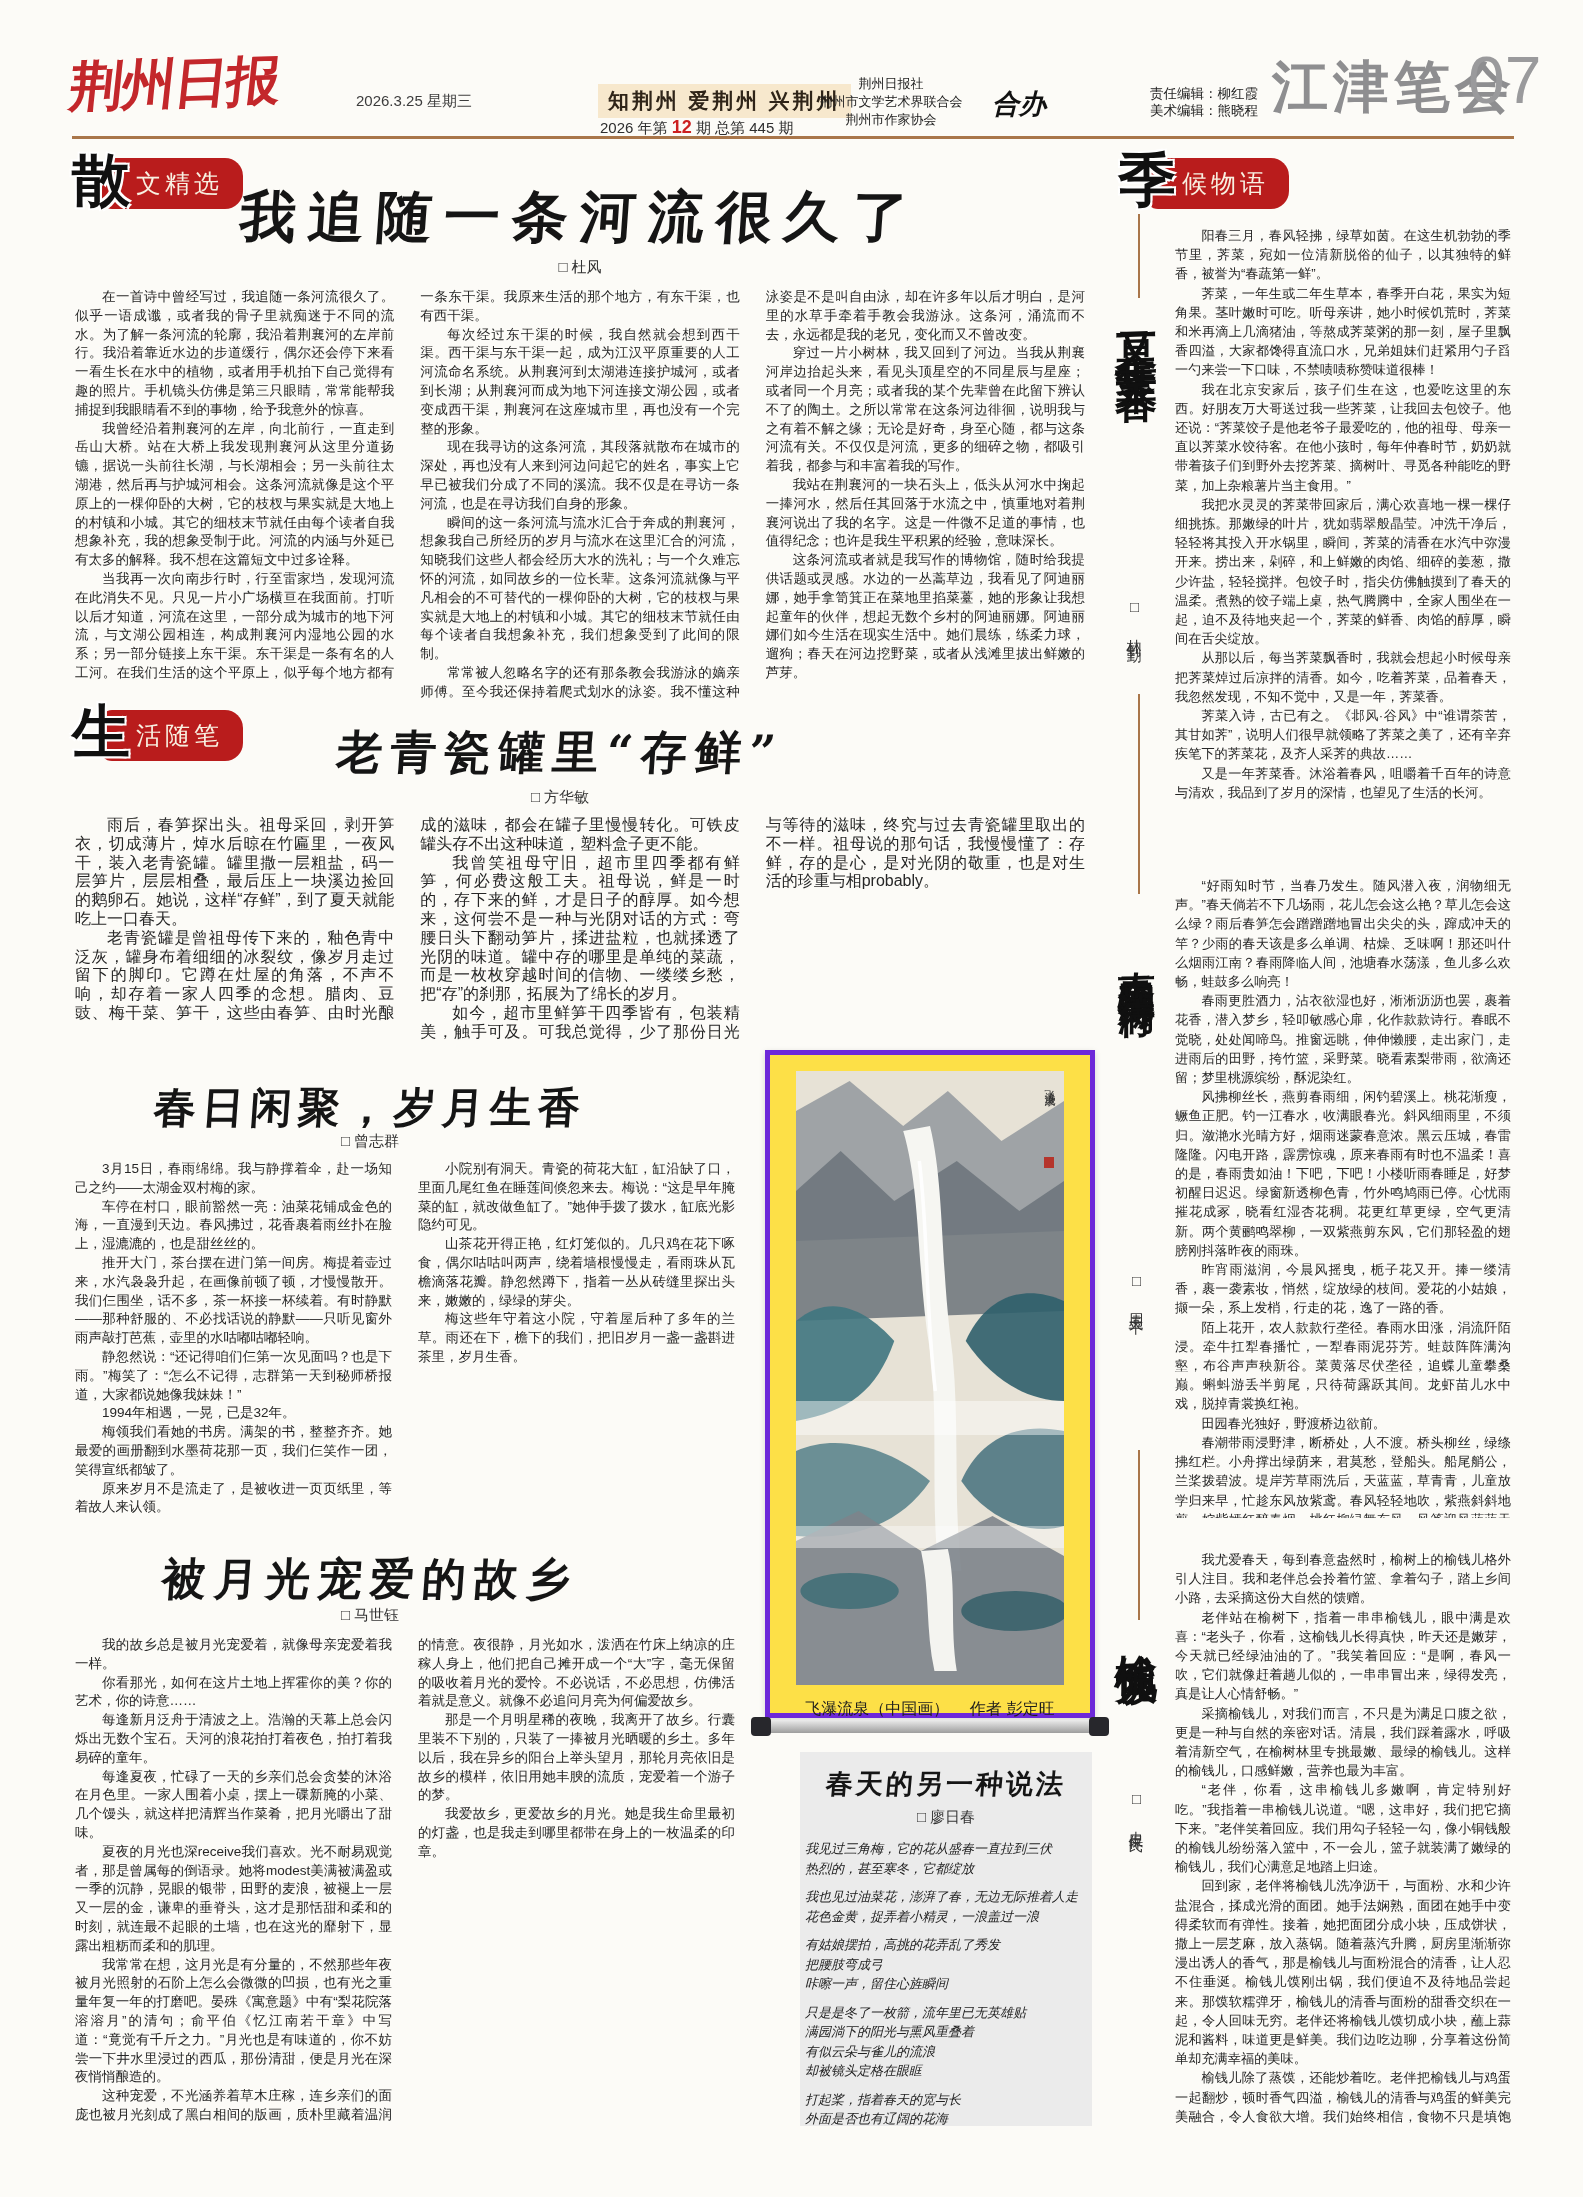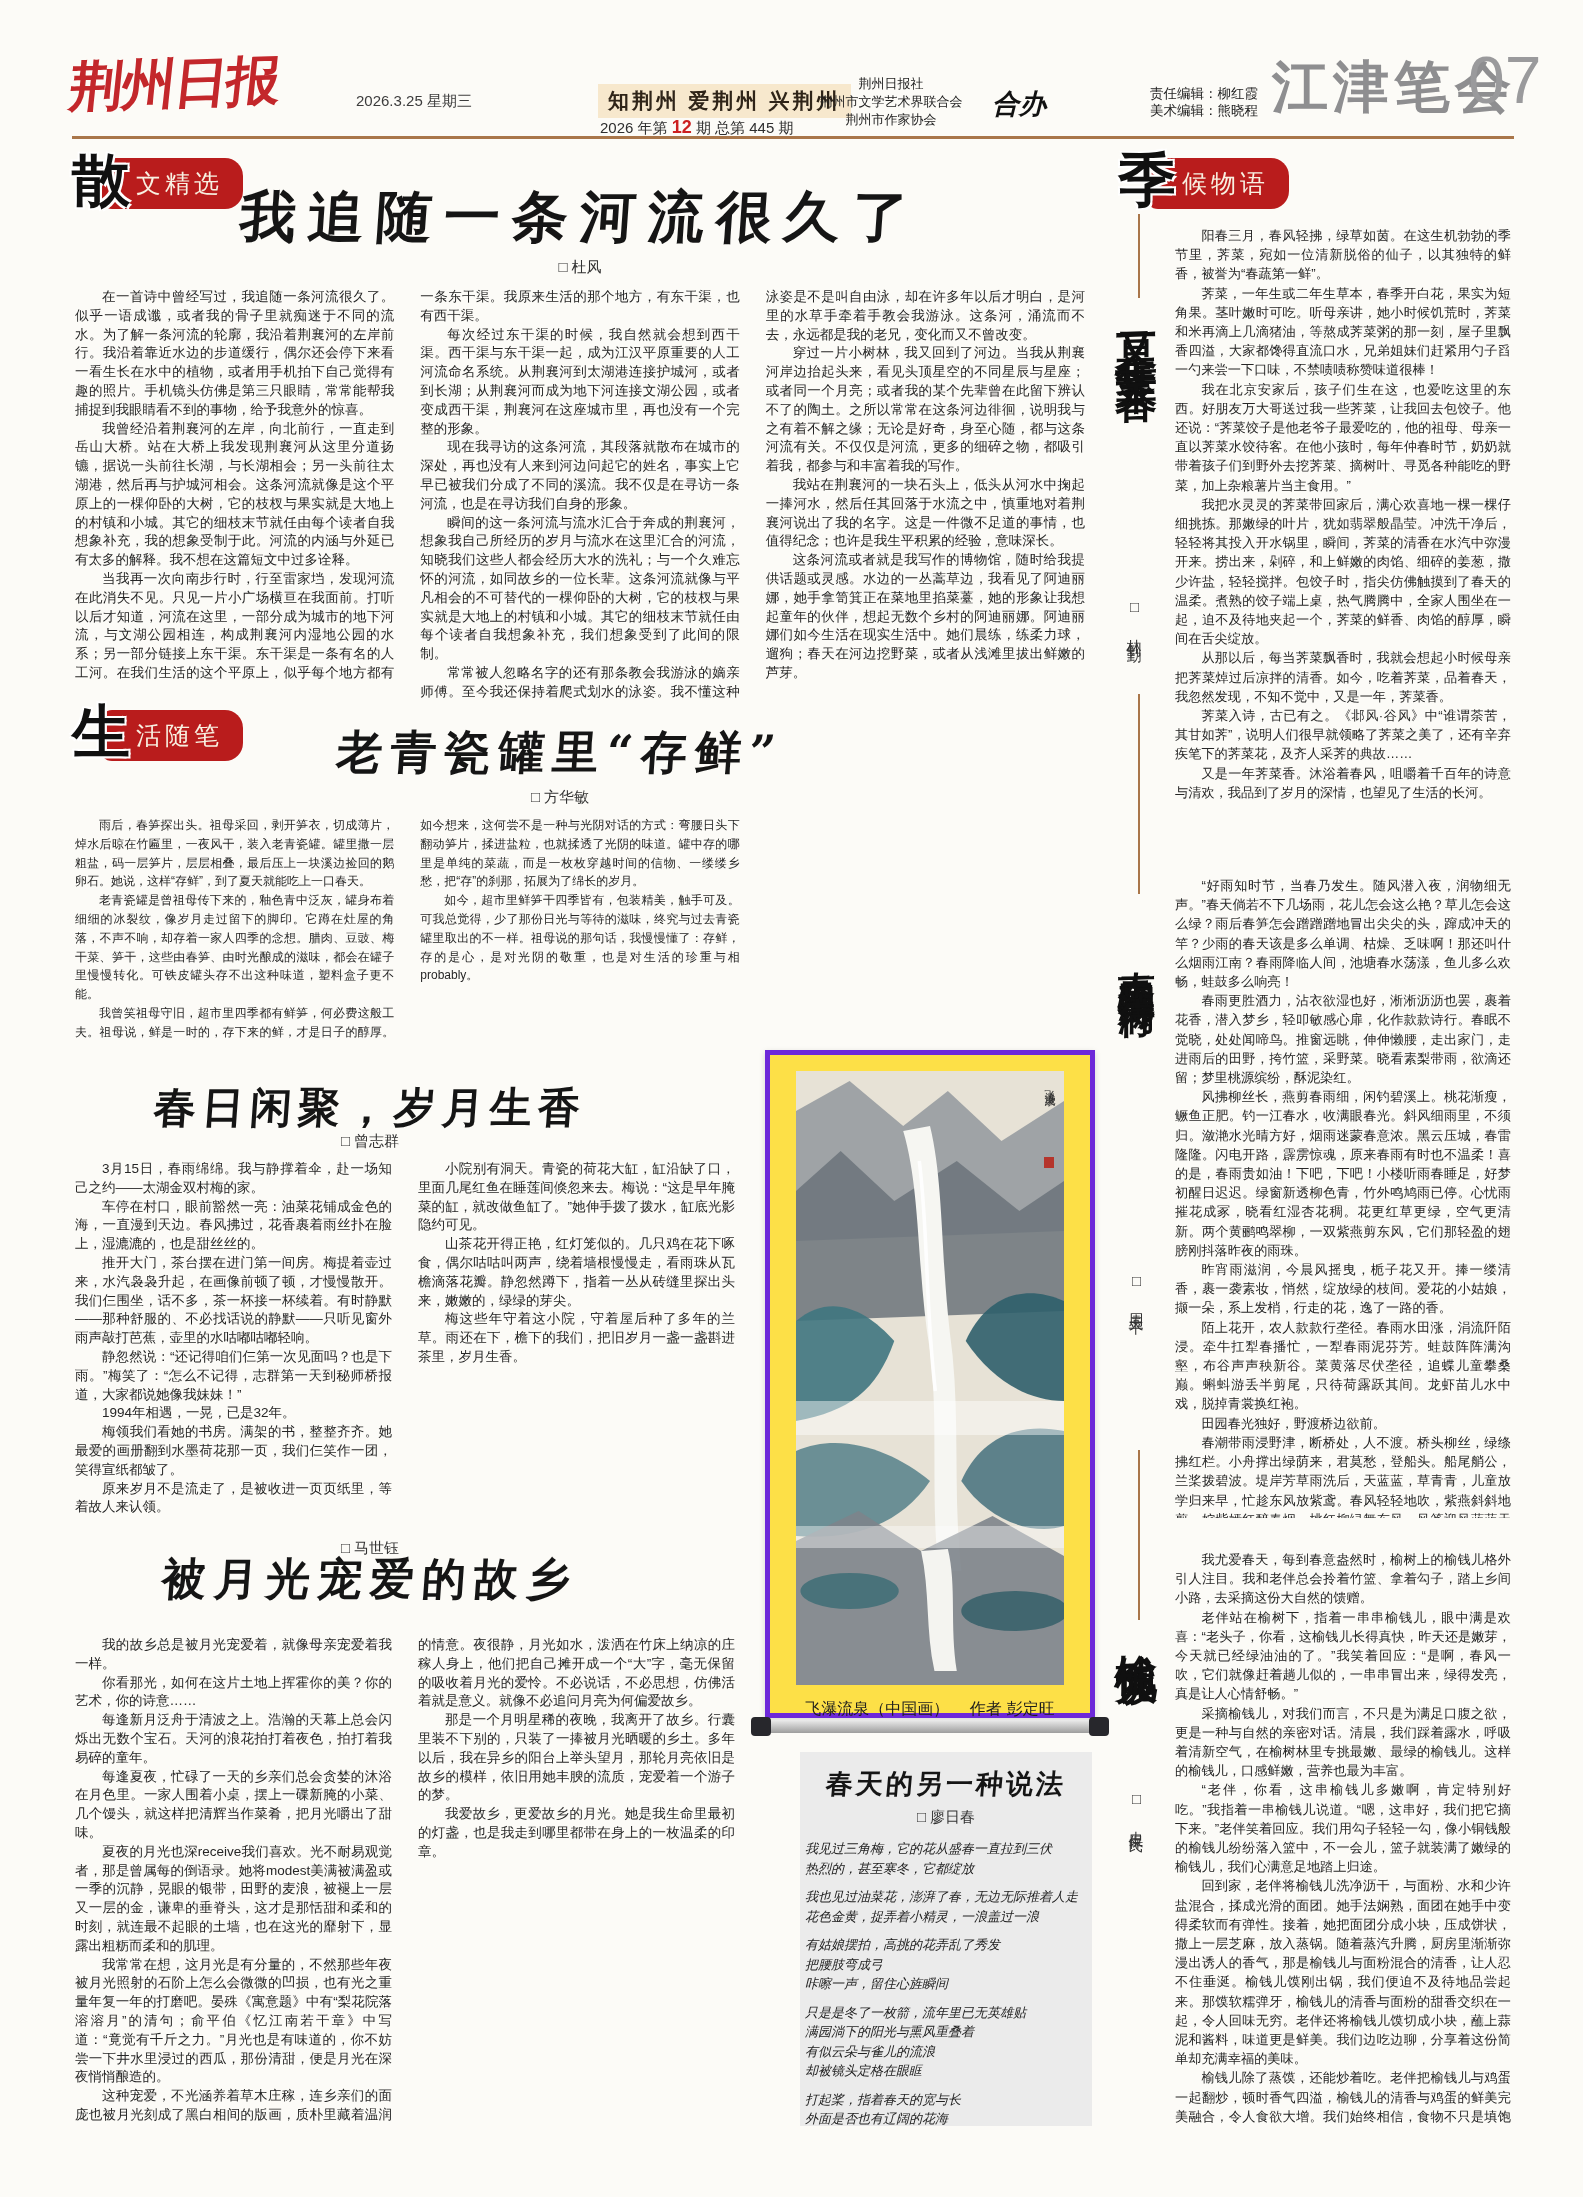--- a/index.html
+++ b/index.html
@@ -40,27 +40,27 @@
   .byline{text-align:center;font-size:15px;color:#333;}
   .bodytext{column-gap:26px;column-fill:auto;text-align:justify;overflow:hidden;}
   .bodytext p{margin:0;text-indent:2em;}
   .t-river{left:75px;top:180px;width:1010px;font-size:56px;letter-spacing:12px;}
   .b-river{left:75px;top:258px;width:1010px;}
   .c-river{left:75px;top:288px;width:1010px;height:414px;column-count:3;
            font-size:13.5px;line-height:18.8px;}
   .t-jar{left:180px;top:722px;width:760px;font-size:46px;letter-spacing:8px;}
   .b-jar{left:180px;top:788px;width:760px;}
   .c-jar{left:75px;top:816px;width:1010px;height:240px;column-count:3;
-         font-size:12px;line-height:18.8px;}
+         font-size:16px;line-height:18.8px;}
   .t-gather{left:85px;top:1080px;width:570px;font-size:42px;letter-spacing:6px;}
   .b-gather{left:85px;top:1132px;width:570px;}
   .c-gather{left:75px;top:1160px;width:660px;height:366px;column-count:2;
             font-size:13.5px;line-height:18.8px;}
   .t-home{left:85px;top:1550px;width:570px;font-size:44px;letter-spacing:8px;}
-  .b-home{left:85px;top:1539px;width:570px;}
+  .b-home{left:85px;top:1606px;width:570px;}
   .c-home{left:75px;top:1636px;width:660px;height:498px;column-count:2;
           font-size:13.5px;line-height:18.8px;}
 
   
   .sep{position:absolute;left:1138px;width:2px;background:#a9764a;}
   .vtitle{position:absolute;writing-mode:vertical-rl;font-family:"DejaVu Serif",serif;
           font-weight:bold;color:#101010;transform:skewY(-2deg);}
   .vauthor{position:absolute;writing-mode:vertical-rl;font-size:15px;color:#333;letter-spacing:4px;}
   .sidebody{position:absolute;left:1175px;width:336px;text-align:justify;overflow:hidden;
             font-size:13.2px;line-height:19.2px;}

